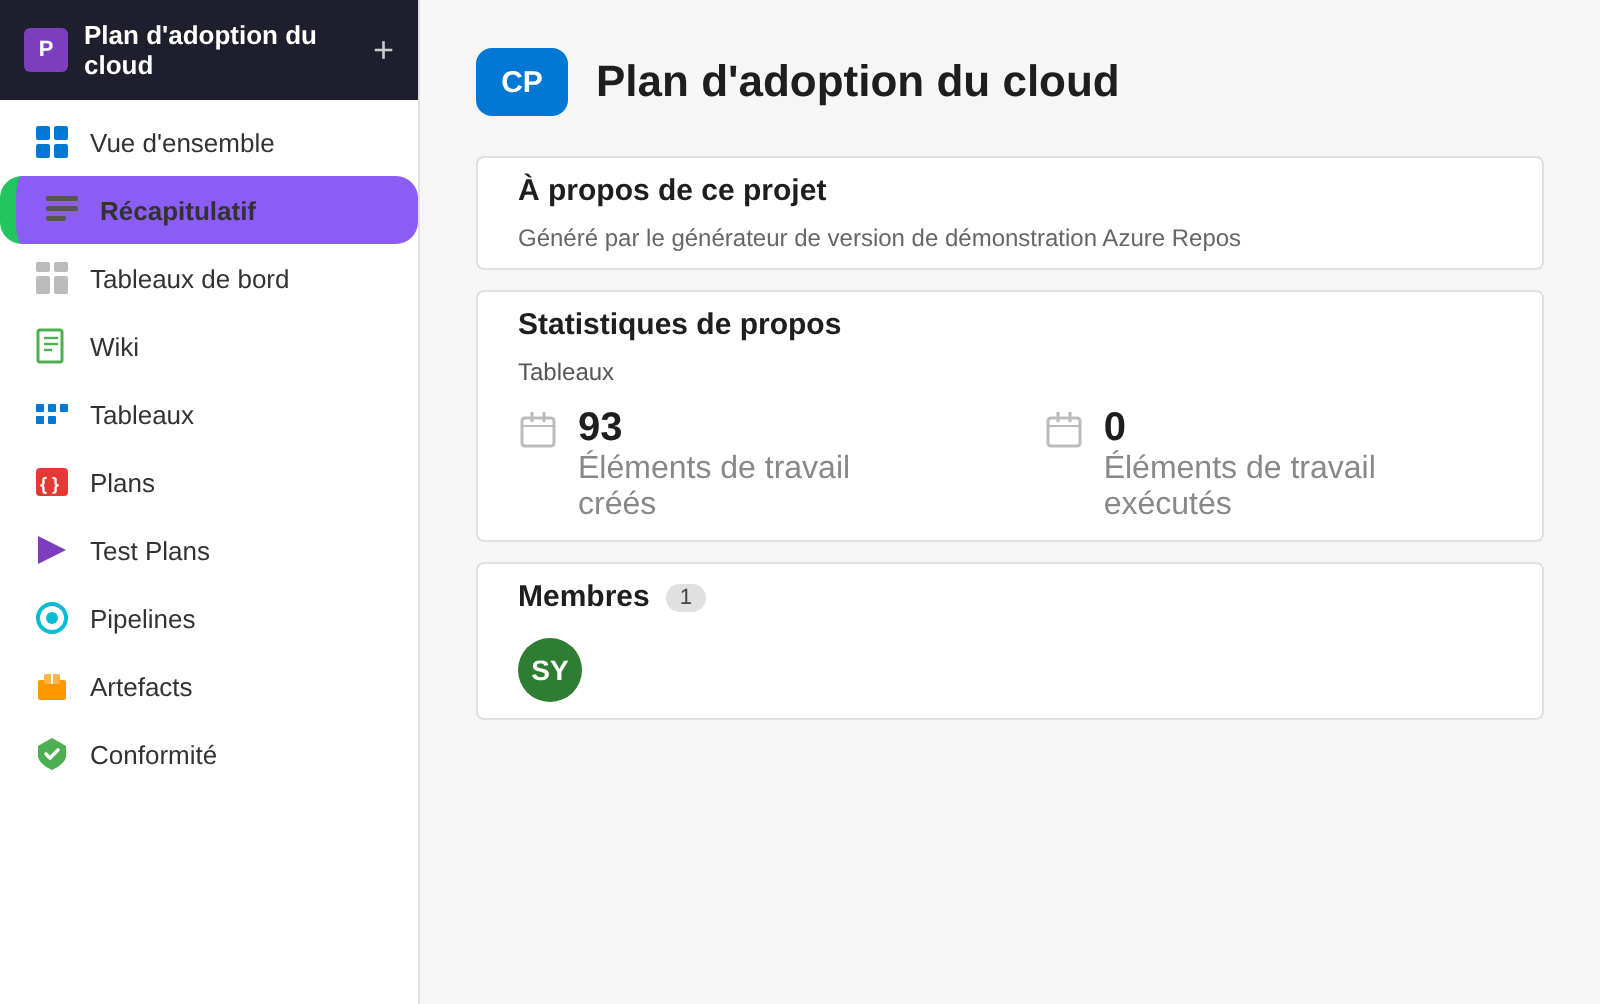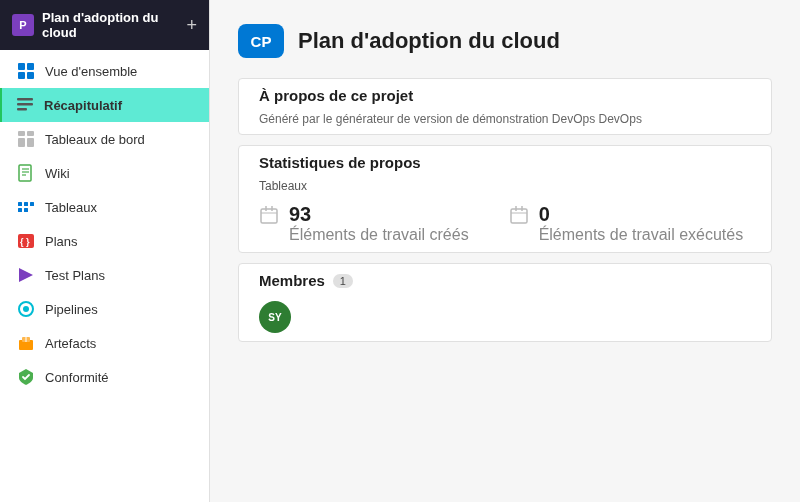--- a/index.html
+++ b/index.html
@@ -42,23 +42,24 @@
     }
     .sidebar-nav { display: flex; flex-direction: column; padding: 4px 0; flex: 1; }
     .sidebar-item {
       display: flex; align-items: center; gap: 10px;
       padding: 8px 14px;
       cursor: pointer; font-size: 13px; color: #323232;
       border-left: 3px solid transparent;
       user-select: none;
     }
     .sidebar-item.active {
-      background: #5eead4;
-      border-left: 2px solid #22c55e;
+      background: #8b5cf6;
+      border-left: 8px solid #22c55e;
       font-weight: 600;
+      border-radius: 11px;
     }
     .sidebar-item-icon {
       width: 18px; height: 18px; display: flex; align-items: center; justify-content: center; flex-shrink: 0;
     }
 
     
     .main {
       flex: 1;
       background: #f6f6f6;
       overflow-y: auto;
@@ -87,36 +88,36 @@
       background: #fff;
       border-radius: 4px;
       border: 1px solid #e0e0e0;
       padding: 8px 20px;
       margin-bottom: 10px;
     }
     .card-title { font-size: 15px; font-weight: 600; color: #1e1e1e; margin-bottom: 8px; }
     .card-subtitle { font-size: 12px; color: #666; }
 
     .stats-label { font-size: 12px; color: #555; margin-bottom: 10px; font-weight: 500; }
-    .stats-row { display: flex; gap: 40px; align-items: flex-end; margin-top: 6px; }
+    .stats-row { display: flex; gap: 58px; align-items: flex-end; margin-top: 6px; }
     .stat-item { display: flex; gap: 10px; align-items: flex-start; }
     .stat-icon { margin-top: 3px; flex-shrink: 0; }
     .stat-number { font-size: 20px; font-weight: 600; color: #1e1e1e; line-height: 1.1; }
     .stat-desc { font-size: 16px; color: #888; margin-top: 1px; }
 
     .membres-header { display: flex; align-items: center; gap: 8px; margin-bottom: 12px; }
     .membres-count {
       background: #e0e0e0; border-radius: 10px;
       font-size: 11px; padding: 1px 7px; color: #444; font-weight: 500;
     }
     .member-avatar {
       width: 32px; height: 32px; border-radius: 50%;
       background: #2e7d32;
       display: flex; align-items: center; justify-content: center;
-      font-size: 10px; font-weight: 700; color: #fff;
+      font-size: 14px; font-weight: 700; color: #fff;
     }
 
     
     svg { display: block; }
   </style>
 </head>
 <body>
 
 <aside class="sidebar">
   <div class="sidebar-header">
@@ -244,21 +245,21 @@
 <main class="main">
   <div class="main-inner">
 
     <div class="project-header">
       <div class="project-avatar">CP</div>
       <h1 class="project-title">Plan d'adoption du cloud</h1>
     </div>
 
     <div class="card">
       <div class="card-title">À propos de ce projet</div>
-      <div class="card-subtitle">Généré par le générateur de version de démonstration DevOps DevOps</div>
+      <div class="card-subtitle">Généré par le générateur de version de démonstration Azure Repos</div>
     </div>
 
     <div class="card">
       <div class="card-title">Statistiques de propos</div>
       <div class="stats-label">Tableaux</div>
       <div class="stats-row">
 
         <div class="stat-item">
           <span class="stat-icon">
             <svg width="20" height="20" viewBox="0 0 20 20">

